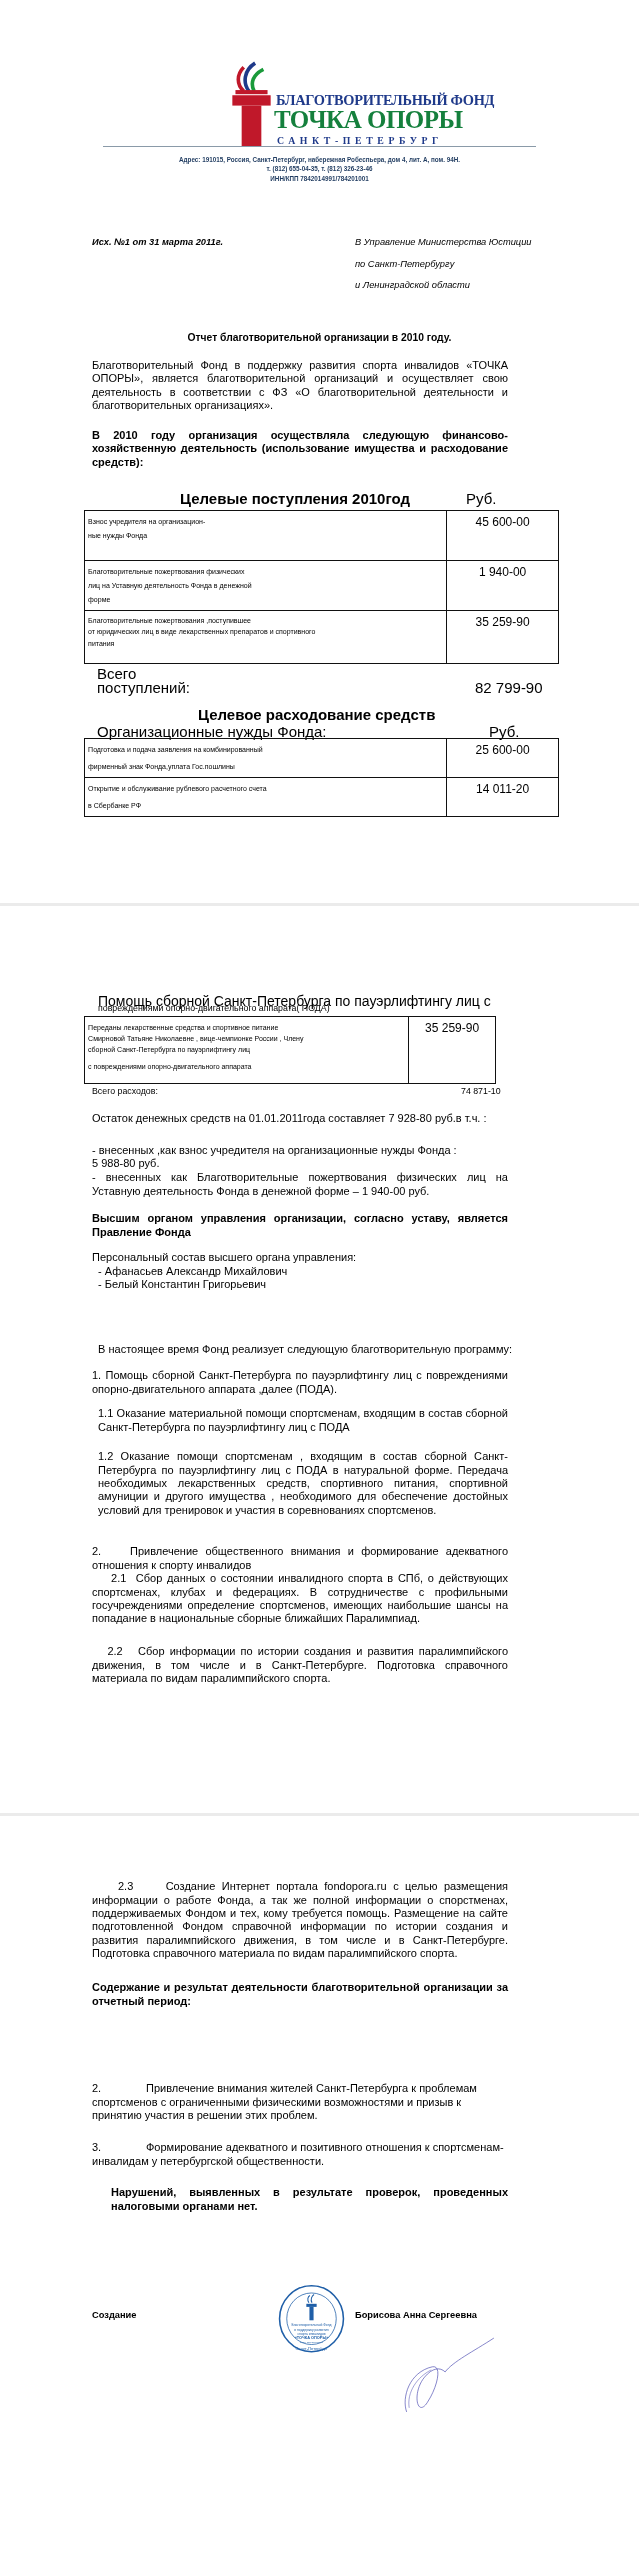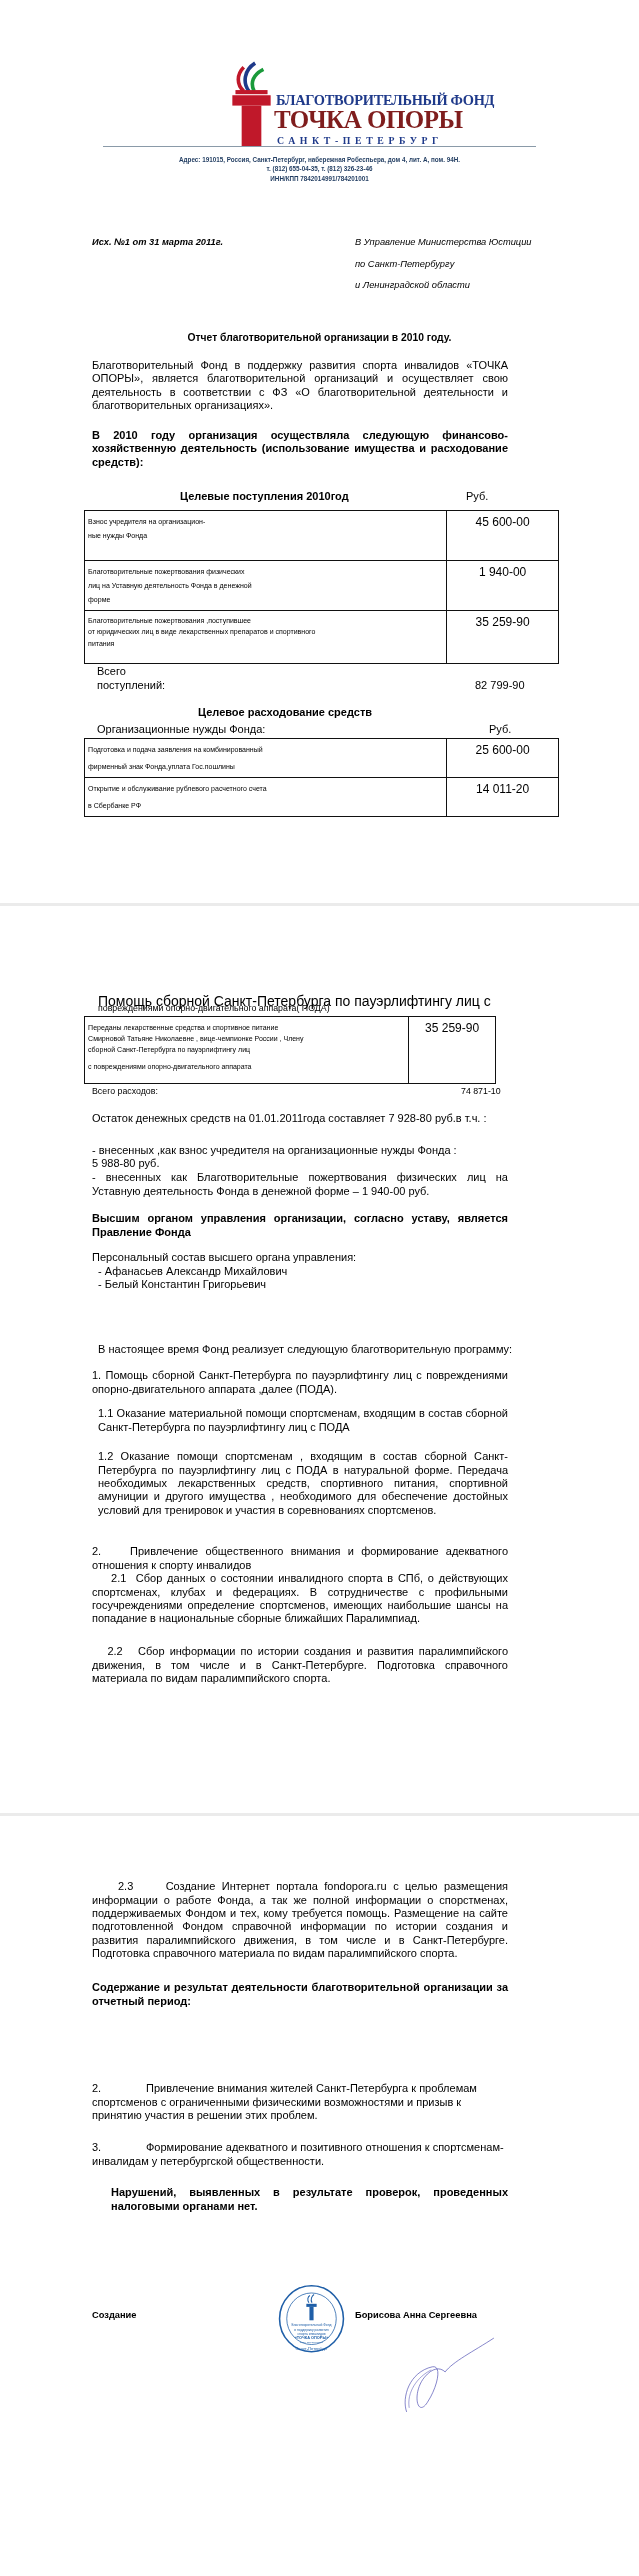--- a/index.html
+++ b/index.html
@@ -7,30 +7,30 @@
   .page { position:relative; width:639px; background:#fff; }
   .page1 { height:903px; }
   .page2 { height:907px; }
   .page3 { height:847px; }
   .sep { height:3.1px; background:#ebebeb; width:639px; }
   .abs { position:absolute; }
 
   
   .logo { left:227px; top:59px; width:191px; height:88px; }
   .logo-line1 { position:absolute; left:49px; top:33px; font-family:"Liberation Serif", serif; font-weight:bold; color:#1f3a8a; font-size:14.4px; letter-spacing:-0.3px; white-space:nowrap; }
-  .logo-line2 { position:absolute; left:47px; top:47px; font-family:"Liberation Serif", serif; font-weight:bold; color:#7f1d1d; font-size:25px; letter-spacing:-0.5px; white-space:nowrap; }
+  .logo-line2 { position:absolute; left:47px; top:47px; font-family:"Liberation Serif", serif; font-weight:bold; color:#15803d; font-size:25px; letter-spacing:-0.5px; white-space:nowrap; }
   .logo-line3 { position:absolute; left:50px; top:76px; font-family:"Liberation Serif", serif; font-weight:bold; color:#1f3a8a; font-size:9.8px; letter-spacing:4.6px; white-space:nowrap; }
   .header-rule { left:103px; top:146px; width:433px; height:1px; background:#8a9aa8; }
   .addr { left:103px; width:433px; text-align:center; color:#1e3a5f; font-weight:bold; font-size:7px; transform:scaleX(0.9); }
 
   .italic-line { font-style:italic; font-size:9.3px; }
   .title { left:0; width:639px; text-align:center; font-weight:bold; font-size:10.3px; top:332px; }
   .para { left:92px; width:416px; font-size:11px; line-height:13.4px; text-align:justify; }
   .bold { font-weight:bold; }
-  .cap { font-size:11px; }
+  .cap { font-size:15px; }
 
   table.ft { position:absolute; border-collapse:collapse; font-size:7px; }
   table.ft td { border:1px solid #111; vertical-align:top; padding:0; }
   td.lbl { padding:4.1px 3.1px 2.1px 3.1px !important; line-height:14px; }
   td.val { text-align:center; font-size:12px; padding-top:4.1px !important; }
 </style>
 </head>
 <body>
 
 <div class="page page1">

